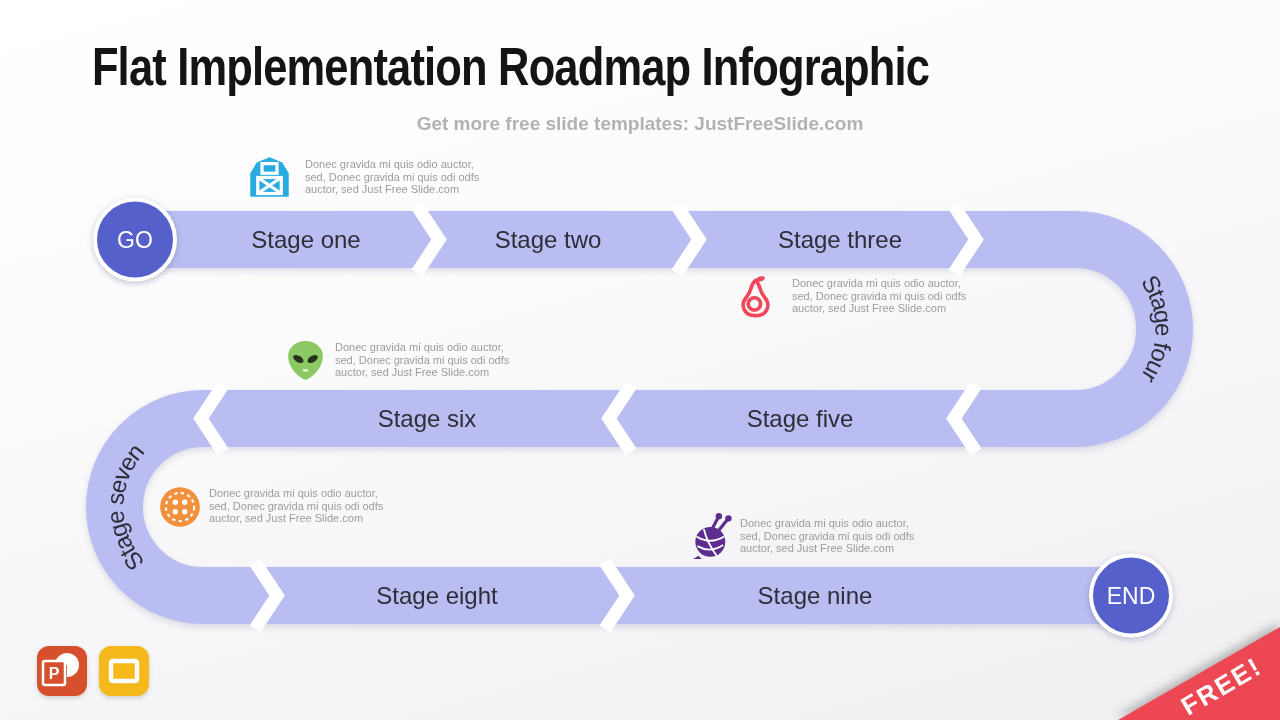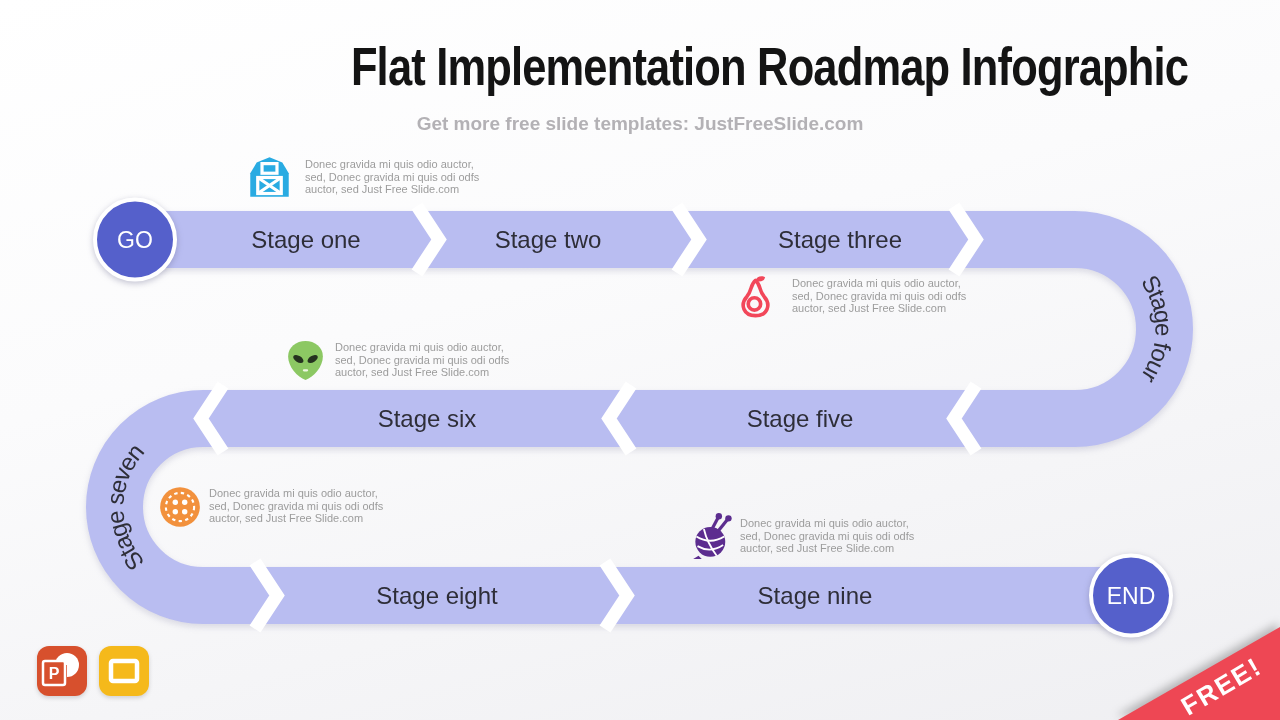--- a/index.html
+++ b/index.html
@@ -1,21 +1,21 @@
 <!DOCTYPE html>
 <html><head>
 <meta charset="utf-8">
 <style>
   html,body{margin:0;padding:0;}
   body{
     width:1280px;height:720px;overflow:hidden;position:relative;
     font-family:"Liberation Sans",sans-serif;
     background:linear-gradient(165deg,#ffffff 0%,#fbfbfc 40%,#efeff2 100%);
   }
-  .title-wrap{position:absolute;top:36px;left:0;width:1280px;text-align:right;}
+  .title-wrap{position:absolute;top:36px;left:0;width:1280px;text-align:left;}
   .title-wrap h1{
     display:inline-block;margin:0;font-size:53px;font-weight:700;color:#141414;
     transform:scaleX(.82);transform-origin:center;letter-spacing:-1px;white-space:nowrap;
   }
   .subtitle{
     position:absolute;top:113px;left:0;width:1280px;text-align:center;
     font-size:19px;font-weight:700;color:#b3b1b5;
   }
   svg.road{position:absolute;left:0;top:0;width:1280px;height:720px;}
   .snake{filter:drop-shadow(0 3px 3px rgba(110,110,150,.22));}

